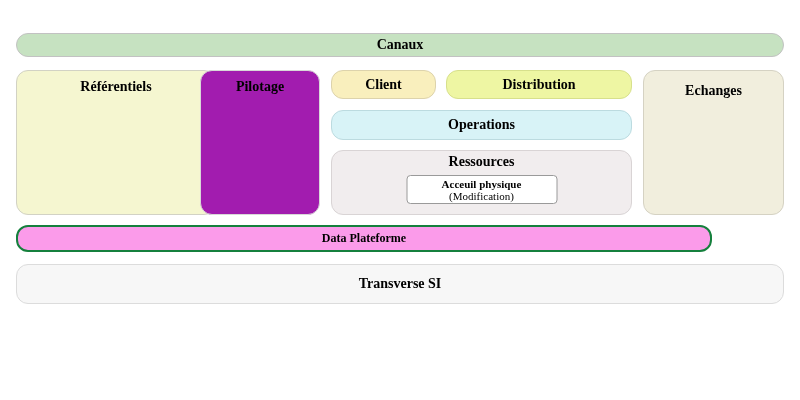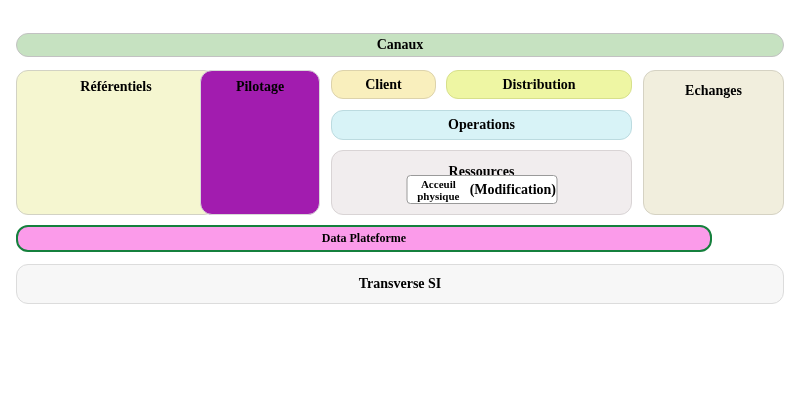--- a/index.html
+++ b/index.html
@@ -39,31 +39,31 @@
   .distribution {
     left: 115px; top: 0; width: 186px; height: 29px;
     background: #eef6a3; border: 1px solid #d7e08c;
   }
   .operations {
     left: 0; top: 40px; width: 301px; height: 30px;
     background: #d8f3f7; border: 1px solid #bcdbe0;
   }
   .ressources {
     left: 0; top: 80px; width: 301px; height: 65px;
-    background: #f1edee; border: 1px solid #d9d4d5; padding-top: 13px;
+    background: #f1edee; border: 1px solid #d9d4d5; padding-top: 3px;
   }
   .ressource-card {
     position: absolute; left: 50%; transform: translateX(-50%);
     top: 24px; width: 151px; height: 29px;
     background: #ffffff; border: 1px solid #9a9a9a; border-radius: 4px;
-    display: flex; flex-direction: row; align-items: center; justify-content: center;
+    display: flex; flex-direction: column; align-items: center; justify-content: center;
     line-height: 12px;
   }
   .ressource-card .card-title { font-weight: bold; font-size: 11px; }
-  .ressource-card .card-sub   { font-weight: bold; font-size: 14px; }
+  .ressource-card .card-sub   { font-weight: normal; font-size: 11px; }
   .echanges {
     left: 643px; top: 70px; width: 141px; height: 145px;
     background: #f1eedd; border: 1px solid #d5d2c3; padding-top: 12px;
   }
   .data-plateforme {
     left: 16px; top: 225px; width: 696px; height: 27px;
     background: #fb9bea; border: 2px solid #15803d;
     font-size: 12px;
   }
   .transverse-si {

